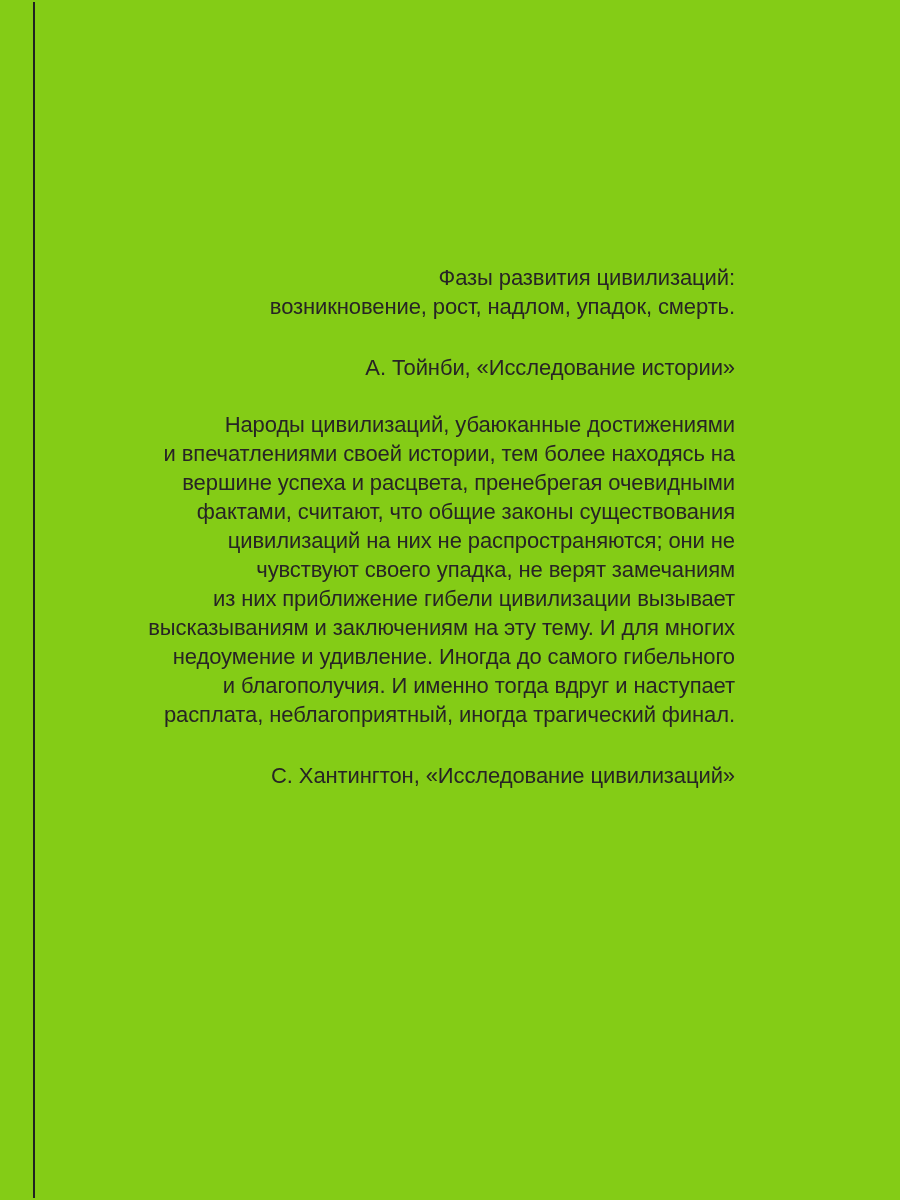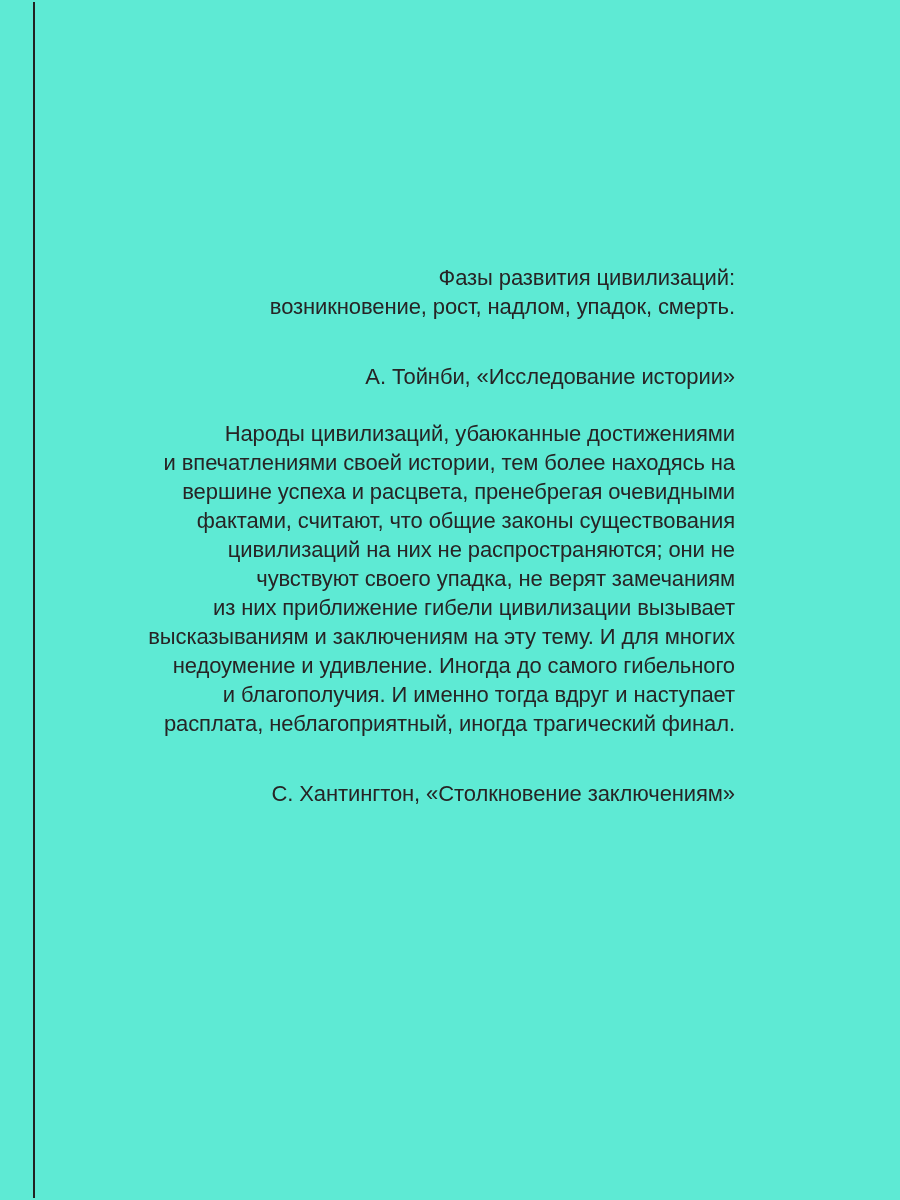--- a/index.html
+++ b/index.html
@@ -10,21 +10,21 @@
     width: 900px;
     height: 1200px;
     position: relative;
     background: #ffffff;
     overflow: hidden;
     font-family: "Liberation Sans", "DejaVu Sans", sans-serif;
   }
   .page {
     position: absolute;
     inset: 0;
-    background: #5eead4;
+    background: #84cc16;
   }
   .left-rule {
     position: absolute;
     left: 33px;
     top: 2px;
     width: 2px;
     height: 1196px;
     background: #222222;
   }
   .text-block {
@@ -35,21 +35,21 @@
     text-align: right;
     color: #272425;
     font-size: 22px;
     line-height: 29px;
     letter-spacing: -0.1px;
   }
   .line {
     white-space: nowrap;
   }
   .attribution {
-    margin-top: 41px;
+    margin-top: 32px;
     white-space: nowrap;
   }
   .quote-body {
     margin-top: 28px;
   }
 </style>
 </head>
 <body>
 
 <div class="page">
@@ -73,17 +73,17 @@
         <div class="line">вершине успеха и расцвета, пренебрегая очевидными</div>
         <div class="line">фактами, считают, что общие законы существования</div>
         <div class="line">цивилизаций на них не распространяются; они не</div>
         <div class="line">чувствуют своего упадка, не верят замечаниям</div>
         <div class="line">из них приближение гибели цивилизации вызывает</div>
         <div class="line">высказываниям и заключениям на эту тему. И для многих</div>
         <div class="line">недоумение и удивление. Иногда до самого гибельного</div>
         <div class="line">и благополучия. И именно тогда вдруг и наступает</div>
         <div class="line">расплата, неблагоприятный, иногда трагический финал.</div>
       </div>
-      <div class="attribution">С. Хантингтон, «Столкновение заключениям»</div>
+      <div class="attribution">С. Хантингтон, «Исследование цивилизаций»</div>
     </div>
 
   </div>
 </div>
 
 </body></html>

